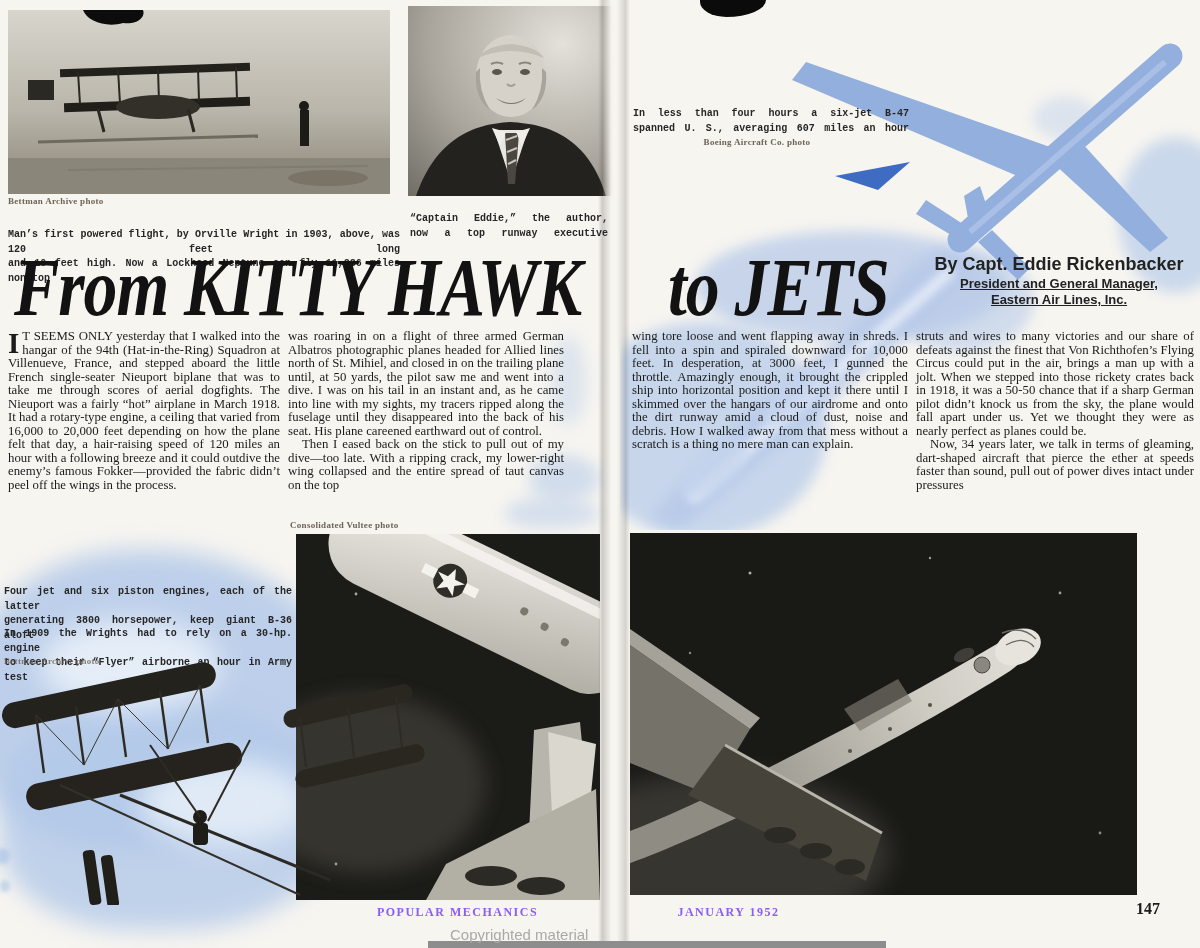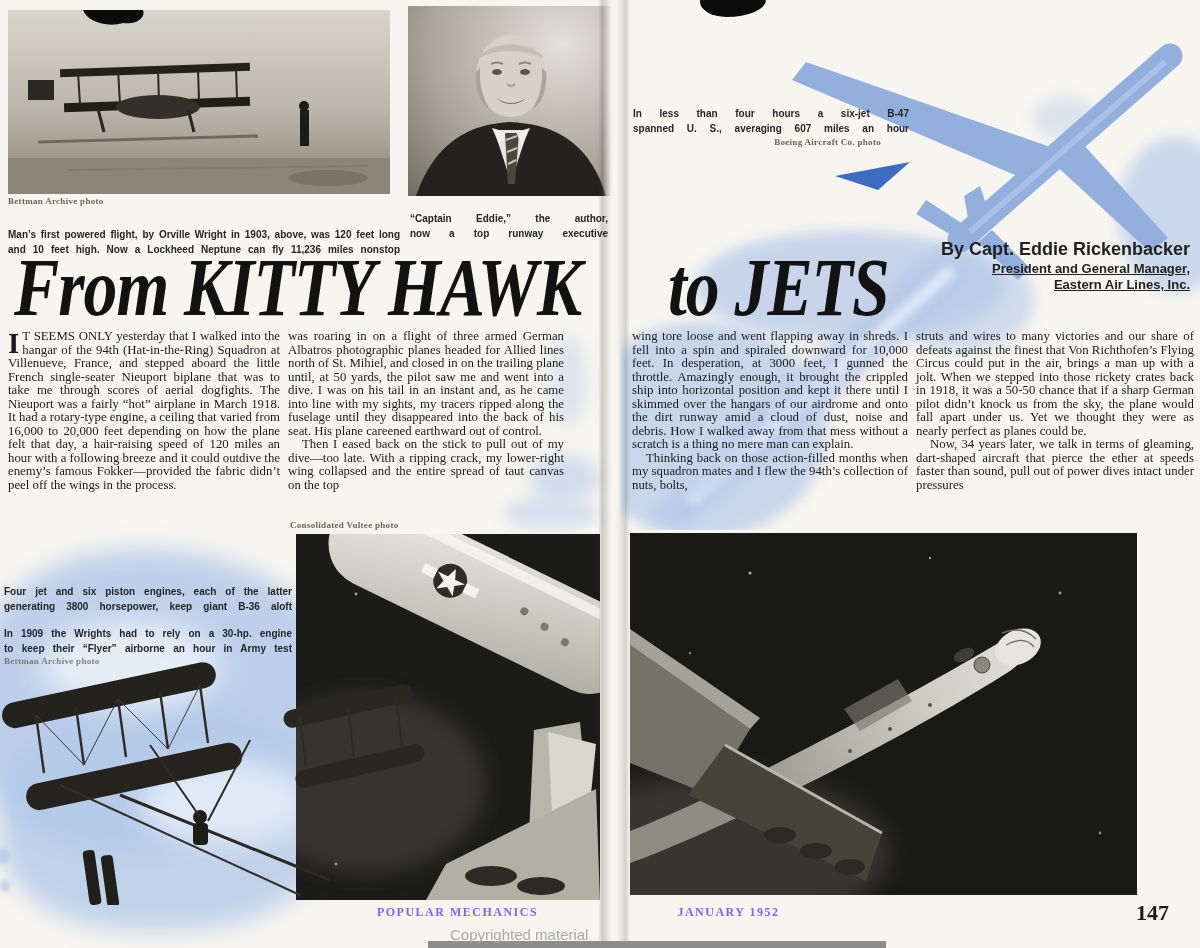--- a/index.html
+++ b/index.html
@@ -16,28 +16,28 @@
     background:linear-gradient(90deg,rgba(80,74,64,0) 0%,rgba(60,55,48,.22) 14%,rgba(247,245,240,.95) 42%,rgba(247,245,240,.95) 58%,rgba(60,55,48,.18) 86%,rgba(80,74,64,0) 100%);}
   
   .txt{position:absolute;z-index:4;}
   .title{font-family:"Liberation Serif",serif;font-style:italic;font-weight:bold;color:#121212;
          font-size:64px;white-space:nowrap;letter-spacing:-1px;transform:scale(1.06,1.3);transform-origin:left top;line-height:1;}
   .col{font-size:12.8px;line-height:13.5px;text-align:justify;color:#1b1b1b;}
   .col p{margin:0;}
   .col p + p{text-indent:14px;}
   .dc{float:left;font-weight:bold;font-size:29px;line-height:22px;padding:2px 3px 0 0;}
   .cap{font-family:"Liberation Sans",sans-serif;font-weight:bold;font-size:10px;line-height:14.5px;color:#262626;}
-  .cap .ln{text-align:justify;text-align-last:justify;}
+  .cap .ln{text-align:justify;text-align-last:justify;font-family:Liberation Mono, monospace;}
   .cap-sm{font-size:10px;margin-top:22px;}
   .credit{font-family:"Liberation Serif",serif;font-weight:bold;font-size:9px;color:#6e6357;letter-spacing:.3px;z-index:4;}
   .byline{font-family:"Liberation Sans",sans-serif;font-weight:bold;text-align:right;color:#222;}
   .byline .b1{font-size:18px;line-height:24px;}
   .byline .b2{font-size:13px;line-height:16px;text-decoration:underline;}
   .footer{font-family:"Liberation Serif",serif;font-weight:bold;font-size:12px;letter-spacing:1.5px;color:#8b5cf6;text-align:center;}
-  .pagenum{font-family:"Liberation Serif",serif;font-weight:bold;font-size:22px;color:#1b1b1b;}
+  .pagenum{font-family:"Liberation Serif",serif;font-weight:bold;font-size:16px;color:#1b1b1b;}
   .watermark{font-family:"Liberation Sans",sans-serif;font-size:15px;color:#a9a9a9;z-index:5;}
   .graystrip{position:absolute;left:428px;top:941px;width:458px;height:7px;background:#8d8d8d;z-index:4;}
   .inkblob{position:absolute;background:#0b0b0b;z-index:2;}
 </style>
 </head>
 <body>
 
 <div id="canvas">
 
   <div class="wash" style="left:-30px;top:550px;width:380px;height:300px;opacity:.85;"></div>
@@ -163,41 +163,40 @@
   </div>
   <div class="abs cap txt" style="left:410px;top:212px;width:198px;">
     <div class="ln">“Captain Eddie,” the author,</div>
     <div class="ln">now a top runway executive</div>
   </div>
 
   <div class="abs cap txt" style="left:633px;top:107px;width:276px;">
     <div class="ln">In less than four hours a six-jet B-47</div>
     <div class="ln">spanned U. S., averaging 607 miles an hour</div>
   </div>
-  <div class="abs credit" style="left:633px;top:137px;width:248px;text-align:right;">Boeing Aircraft Co. photo</div>
+  <div class="abs credit" style="left:633px;top:137px;width:248px;text-align:center;">Boeing Aircraft Co. photo</div>
 
   <div class="abs txt title" style="left:14px;top:246px;">From KITTY HAWK</div>
   <div class="abs txt title" style="left:668px;top:246px;">to JETS</div>
 
-  <div class="abs txt byline" style="left:928px;top:237px;width:262px;">
+  <div class="abs txt byline" style="left:928px;top:252px;width:262px;text-align:center;">
     <div class="b1">By Capt. Eddie Rickenbacker</div>
     <div class="b2">President and General Manager,</div>
     <div class="b2">Eastern Air Lines, Inc.</div>
   </div>
 
   <div class="abs txt col" style="left:8px;top:330px;width:272px;">
     <p class="first"><span class="dc">I</span><span>T SEEMS ONLY yesterday that I walked into the hangar of the 94th (Hat-in-the-Ring) Squadron at Villenueve, France, and stepped aboard the little French single-seater Nieuport biplane that was to take me through scores of aerial dogfights. The Nieuport was a fairly “hot” airplane in March 1918. It had a rotary-type engine, a ceiling that varied from 16,000 to 20,000 feet depending on how the plane felt that day, a hair-raising speed of 120 miles an hour with a following breeze and it could outdive the enemy’s famous Fokker—provided the fabric didn’t peel off the wings in the process.</span></p>
   </div>
   <div class="abs txt col" style="left:288px;top:330px;width:276px;">
     <p style="text-indent:0;">was roaring in on a flight of three armed German Albatros photographic planes headed for Allied lines north of St. Mihiel, and closed in on the trailing plane until, at 50 yards, the pilot saw me and went into a dive. I was on his tail in an instant and, as he came into line with my sights, my tracers ripped along the fuselage until they disappeared into the back of his seat. His plane careened earthward out of control.</p>
     <p>Then I eased back on the stick to pull out of my dive—too late. With a ripping crack, my lower-right wing collapsed and the entire spread of taut canvas on the top</p>
   </div>
   <div class="abs txt col" style="left:632px;top:330px;width:276px;">
     <p style="text-indent:0;">wing tore loose and went flapping away in shreds. I fell into a spin and spiraled downward for 10,000 feet. In desperation, at 3000 feet, I gunned the throttle. Amazingly enough, it brought the crippled ship into horizontal position and kept it there until I skimmed over the hangars of our airdrome and onto the dirt runway amid a cloud of dust, noise and debris. How I walked away from that mess without a scratch is a thing no mere man can explain.</p>
-    <p>Thinking back on those action-filled months when my squadron mates and I flew the 94th’s collection of nuts, bolts,</p>
   </div>
   <div class="abs txt col" style="left:916px;top:330px;width:278px;">
     <p style="text-indent:0;">struts and wires to many victories and our share of defeats against the finest that Von Richthofen’s Flying Circus could put in the air, brings a man up with a jolt. When we stepped into those rickety crates back in 1918, it was a 50-50 chance that if a sharp German pilot didn’t knock us from the sky, the plane would fall apart under us. Yet we thought they were as nearly perfect as planes could be.</p>
     <p>Now, 34 years later, we talk in terms of gleaming, dart-shaped aircraft that pierce the ether at speeds faster than sound, pull out of power dives intact under pressures</p>
   </div>
 
   <div class="abs credit" style="left:290px;top:520px;">Consolidated Vultee photo</div>
   <div class="abs cap txt" style="left:4px;top:585px;width:288px;">
     <div class="ln">Four jet and six piston engines, each of the latter</div>
     <div class="ln">generating 3800 horsepower, keep giant B-36 aloft</div>

